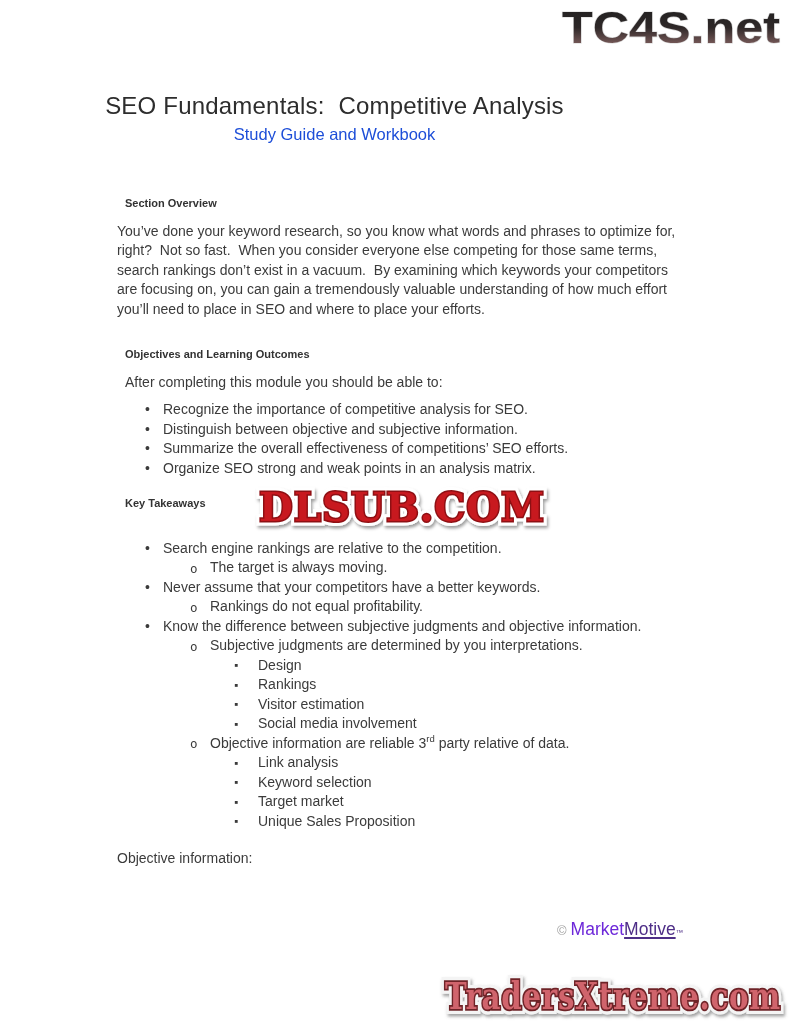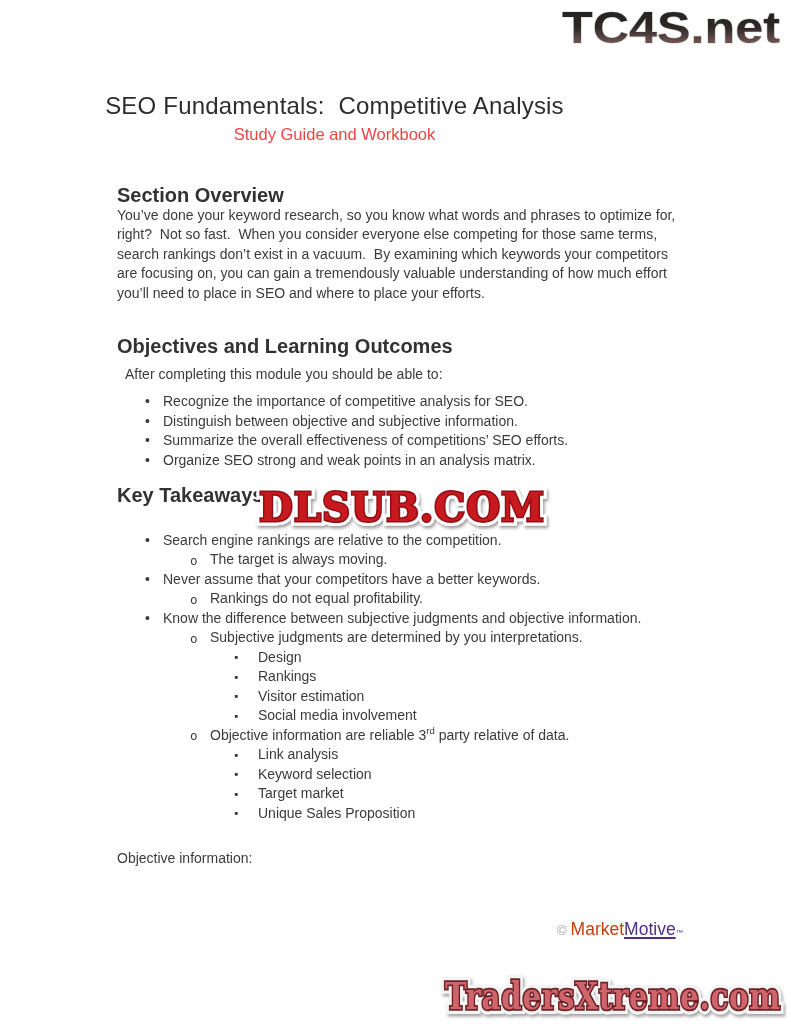--- a/index.html
+++ b/index.html
@@ -6,25 +6,25 @@
   body {
     width:791px; height:1024px; position:relative; overflow:hidden;
     background:#ffffff; font-family:"Liberation Sans", sans-serif;
     color:#3b3b3b;
   }
   .page { position:absolute; inset:0; background:#ffffff; }
 
   
   .title-block { position:absolute; top:92px; left:0; width:669px; text-align:center; }
   .doc-title { margin:0; font-size:24px; font-weight:400; color:#2d2d2d; white-space:pre-wrap; letter-spacing:0.2px; }
-  .doc-subtitle { margin:5px 0 0 0; font-size:16.5px; color:#ef4444; }
+  .doc-subtitle { margin:5px 0 0 0; font-size:16.5px; color:#1d4ed8; }
 
   
   .block { position:absolute; left:117px; width:566px; font-size:14px; line-height:19.5px; }
-  .block h2 { margin:0; font-size:20px; line-height:19.5px; font-weight:bold; color:#323232; }
+  .block h2 { margin:8px; font-size:11px; line-height:19.5px; font-weight:bold; color:#323232; }
   .para { margin:0; white-space:pre-wrap; }
   .intro { margin:8px; }
 
   ul { list-style:none; margin:0; padding:0; }
   li { position:relative; line-height:19.5px; }
   .bullet { position:absolute; top:0; color:#3b3b3b; }
   .l1 { padding-left:46px; }
   .l1 > .bullet { left:28px; font-size:14px; }
   .l2 { padding-left:93px; }
   .l2 > .bullet { left:73px; font-family:"DejaVu Sans Mono", monospace; font-size:12.5px; top:0.5px; }
@@ -51,21 +51,21 @@
 
   
   .tx-wrap { position:absolute; top:966px; left:436px; }
   .tx-outline { stroke:#f4f4f4; stroke-width:10px; fill:#f4f4f4; paint-order:stroke fill; }
   .tx-dark { stroke:#6e2327; stroke-width:3.6px; fill:#6e2327; paint-order:stroke fill; }
   .tx-fill { fill:#d0646c; }
 
   
   .mm-logo { position:absolute; top:919px; left:557px; display:flex; align-items:baseline; white-space:nowrap; }
   .mm-c { font-size:13px; color:#a0a0a0; margin-right:4px; }
-  .mm-market { font-size:17.5px; color:#c2410c; font-weight:400; }
+  .mm-market { font-size:17.5px; color:#6d28d9; font-weight:400; }
   .mm-motive { font-size:17.5px; color:#4e2e87; font-weight:normal; text-decoration:underline; text-decoration-thickness:1.5px; text-underline-offset:2px; }
   .mm-tm { font-size:7.5px; color:#4e2e87; vertical-align:super; }
 </style>
 </head>
 <body>
 
 <div class="page">
 
   <div class="tc4s-wrap">
     <svg width="232" height="58" viewBox="0 0 232 58">

